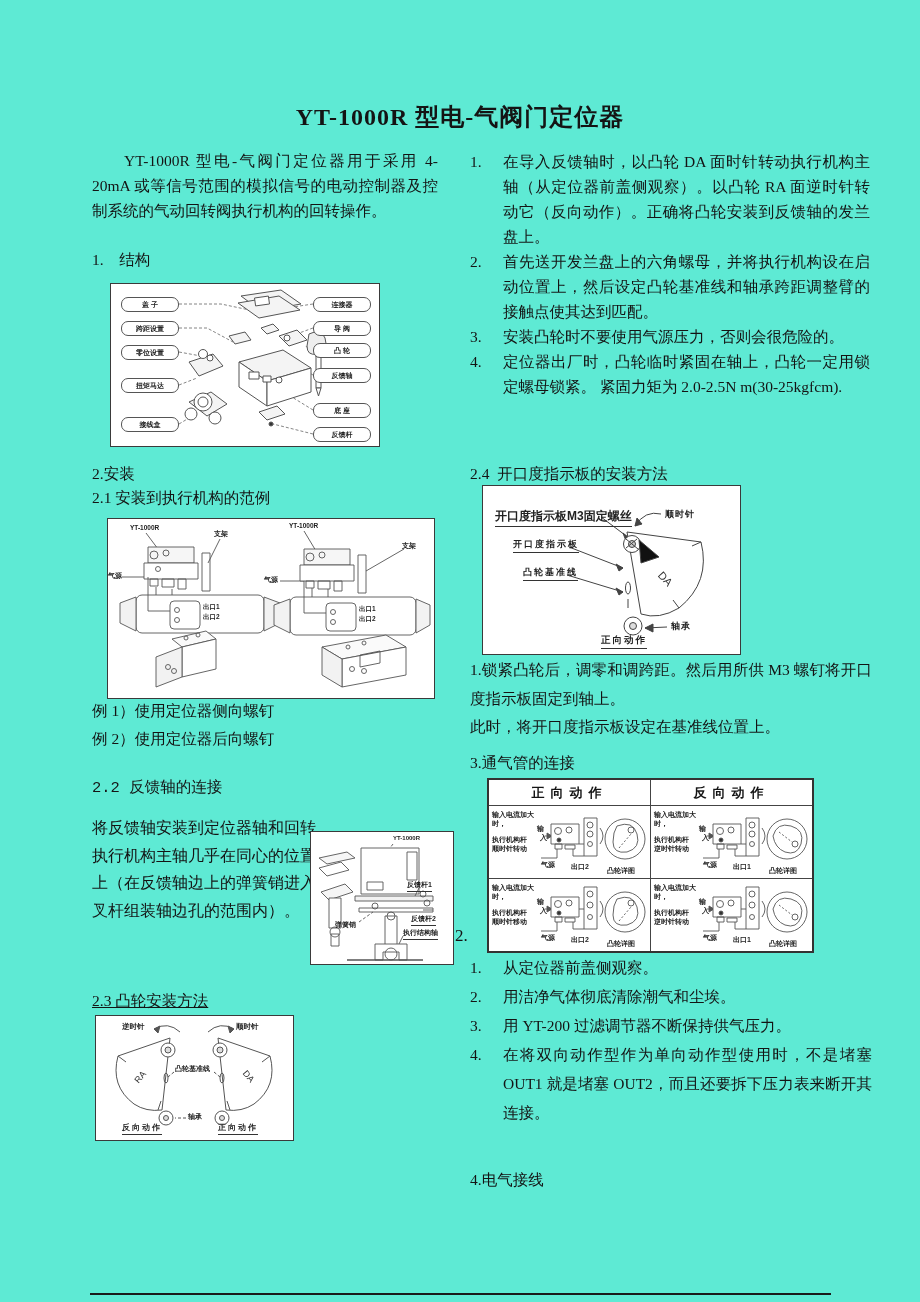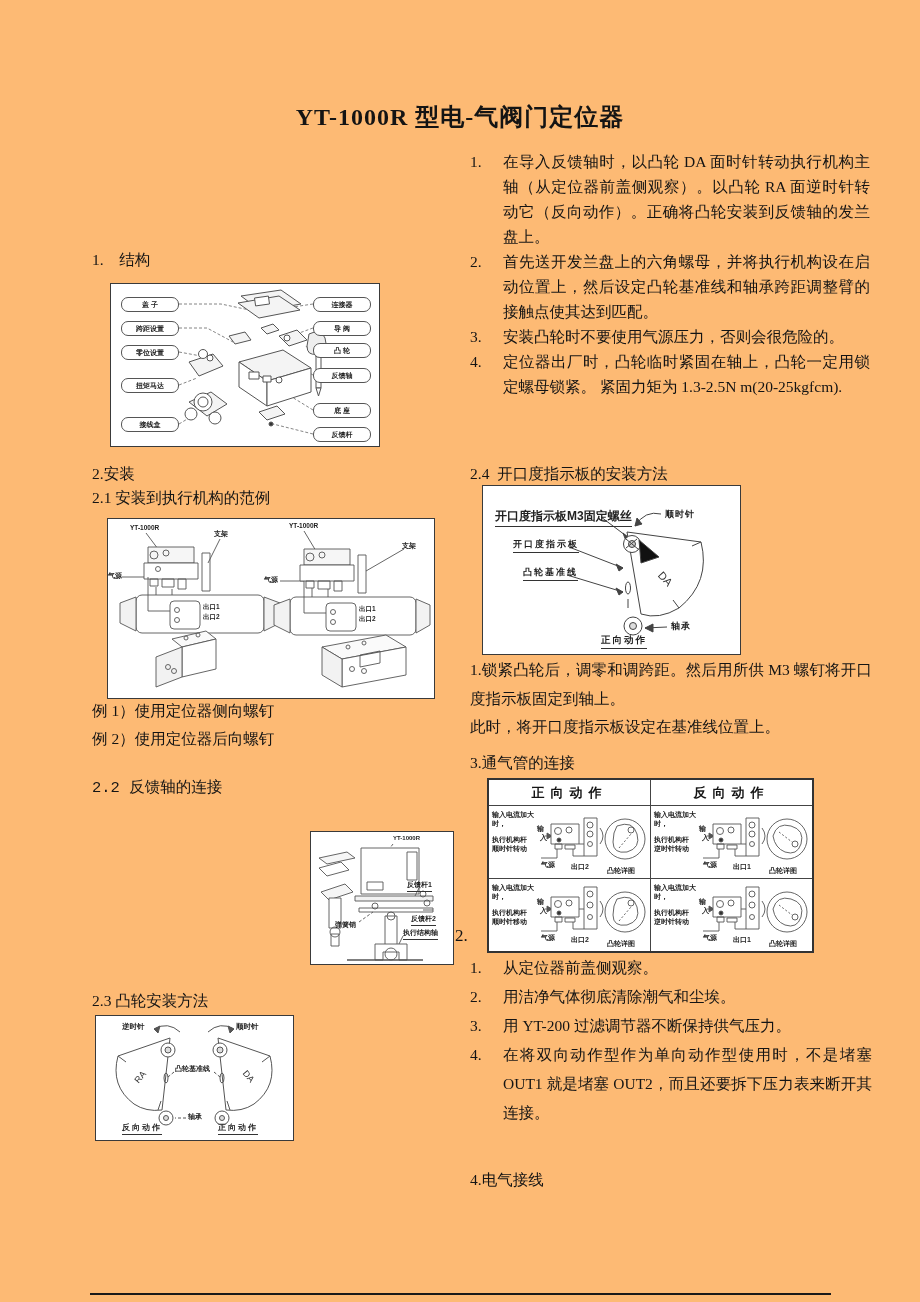--- a/index.html
+++ b/index.html
@@ -1,16 +1,16 @@
 <!DOCTYPE html>
 <html><head>
 <meta charset="utf-8">
 <style>
   html,body{margin:0;padding:0;background:#fff;}
-  .page{position:relative;width:920px;height:1302px;background:#fdba74;overflow:hidden;
+  .page{position:relative;width:920px;height:1302px;background:#5eead4;overflow:hidden;
         font-family:"Liberation Serif","DejaVu Serif",serif;color:#141414;}
   .abs{position:absolute;}
   .title{width:920px;text-align:center;font-size:24px;font-weight:bold;letter-spacing:1px;}
   .body-text{font-size:15.5px;line-height:25px;text-align:justify;}
   .heading{font-size:15.5px;white-space:pre;}
   .dbox{position:absolute;border:1px solid #3a3a3a;background:#fff;}
   .dsvg{position:absolute;left:0;top:0;}
   .pill{position:absolute;border:1px solid #555;border-radius:7px;background:#fff;
         font-family:"Liberation Sans","DejaVu Sans",sans-serif;font-weight:bold;
         font-size:7px;line-height:13px;text-align:center;color:#222;}
@@ -38,20 +38,21 @@
   svg{display:block;}
   svg *{vector-effect:non-scaling-stroke;}
 </style>
 </head>
 <body>
 
 <div class="page">
 
   <div class="abs title" style="top:101px;left:0;">YT-1000R 型电-气阀门定位器</div>
 
+  <div class="abs body-text" style="left:92px;top:148px;width:346px;text-indent:32px;">YT-1000R 型电-气阀门定位器用于采用 4-20mA 或等信号范围的模拟信号的电动控制器及控制系统的气动回转阀执行机构的回转操作。</div>
 
   <div class="abs heading" style="left:92px;top:250px;">1.    结构</div>
 
   <div class="dbox" style="left:110px;top:283px;width:268px;height:162px;">
     <svg class="dsvg" width="268" height="162" viewBox="0 0 268 162">
       <g stroke="#666" stroke-width="0.8" fill="none" stroke-dasharray="3,2">
         <path d="M68,20 H110 L148,28"></path>
           <path d="M68,44 H96 L122,58"></path>
           <path d="M68,68 L90,72"></path>
         <path d="M68,101 L86,94"></path>
@@ -181,20 +182,21 @@
     <div class="dlabel" style="left:294px;top:22px;font-size:7px;">支架</div>
     <div class="dlabel" style="left:156px;top:56px;font-size:7px;">气源</div>
     <div class="dlabel" style="left:251px;top:86px;font-size:6.5px;">出口1</div>
     <div class="dlabel" style="left:251px;top:96px;font-size:6.5px;">出口2</div>
   </div>
 
   <div class="abs heading" style="left:92px;top:701px;">例 1）使用定位器侧向螺钉</div>
   <div class="abs heading" style="left:92px;top:729px;">例 2）使用定位器后向螺钉</div>
 
   <div class="abs heading" style="left:92px;top:777px;font-family:Liberation Mono, monospace;">2.2 反馈轴的连接</div>
+  <div class="abs" style="left:92px;top:814px;width:224px;font-size:16px;line-height:27.5px;text-align:justify;">将反馈轴安装到定位器轴和回转执行机构主轴几乎在同心的位置上（在反馈轴边上的弹簧销进入叉杆组装轴边孔的范围内）。</div>
 
   <div class="dbox" style="left:310px;top:831px;width:142px;height:132px;">
     <svg class="dsvg" width="142" height="132" viewBox="0 0 142 132">
       <g stroke="#555" stroke-width="0.9" fill="none">
         <path d="M82,12 L76,20" stroke-dasharray="3,2"></path>
         <rect x="50" y="16" width="58" height="46" fill="#fff"></rect>
         <rect x="56" y="50" width="16" height="8"></rect>
           <rect x="96" y="20" width="10" height="28"></rect>
         <rect x="44" y="64" width="78" height="5" fill="#f2f2f2"></rect>
         <circle cx="112" cy="62" r="3"></circle>
@@ -219,21 +221,21 @@
       </g>
     </svg>
     <div class="dlabel" style="left:82px;top:3px;font-size:6px;">YT-1000R</div>
     <div class="dlabel u" style="left:96px;top:48px;font-size:7px;">反馈杆1</div>
     <div class="dlabel u" style="left:100px;top:82px;font-size:7px;">反馈杆2</div>
     <div class="dlabel" style="left:24px;top:88px;font-size:7px;">弹簧销</div>
     <div class="dlabel u" style="left:92px;top:96px;font-size:7px;">执行结构轴</div>
   </div>
   <div class="abs pagemark" style="left:455px;top:926px;">2.</div>
 
-  <div class="abs heading" style="left:92px;top:991px;">2.3 凸轮安装方法</div>
+  <div class="abs heading" style="left:92px;top:991px;text-decoration:underline;">2.3 凸轮安装方法</div>
   <div class="dbox" style="left:95px;top:1015px;width:197px;height:124px;">
     <svg class="dsvg" width="197" height="124" viewBox="0 0 197 124">
       <g stroke="#555" stroke-width="1" fill="none">
         <path d="M74,22 L22,40 Q14,70 38,88 Q50,96 66,94 Z" fill="#fff"></path>
         <path d="M22,40 l8,6"></path>
           <path d="M62,94 l3,-9"></path>
         <circle cx="72" cy="34" r="7" fill="#fff"></circle>
           <circle cx="72" cy="34" r="3" fill="#ddd"></circle>
         <path d="M58,13 Q72,5 84,16"></path>
           <polygon points="58,13 64,10 62,17" fill="#555"></polygon>
@@ -275,21 +277,21 @@
     <div class="nitem">
       <span class="nnum">2.</span>
       <span class="ntxt">首先送开发兰盘上的六角螺母，并将执行机构设在启动位置上，然后设定凸轮基准线和轴承跨距调整臂的接触点使其达到匹配。</span>
     </div>
     <div class="nitem">
       <span class="nnum">3.</span>
       <span class="ntxt">安装凸轮时不要使用气源压力，否则会很危险的。</span>
     </div>
     <div class="nitem">
       <span class="nnum">4.</span>
-      <span class="ntxt">定位器出厂时，凸轮临时紧固在轴上，凸轮一定用锁定螺母锁紧。 紧固力矩为 1.3-2.5N m(20-25kgfcm).</span>
+      <span class="ntxt">定位器出厂时，凸轮临时紧固在轴上，凸轮一定用锁定螺母锁紧。 紧固力矩为 2.0-2.5N m(30-25kgfcm).</span>
     </div>
   </div>
 
   <div class="abs heading" style="left:470px;top:464px;">2.4  开口度指示板的安装方法</div>
   <div class="dbox" style="left:482px;top:485px;width:257px;height:168px;">
     <svg class="dsvg" width="257" height="168" viewBox="0 0 257 168">
       <g stroke="#444" stroke-width="1" fill="none">
         <path d="M118,31 L146,52"></path>
           <polygon points="146,52 140,47 143,55" fill="#444"></polygon>
         <path d="M86,61 L140,82"></path>

